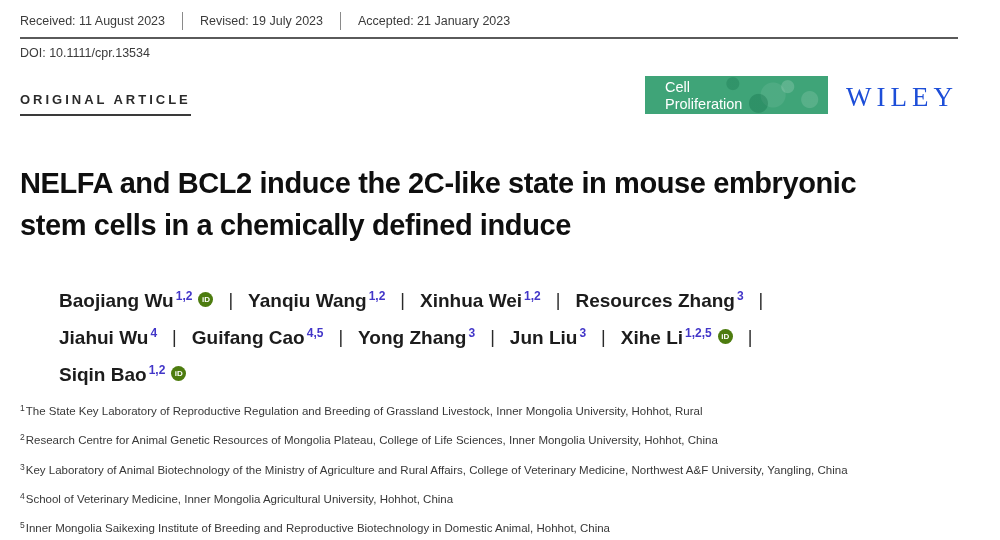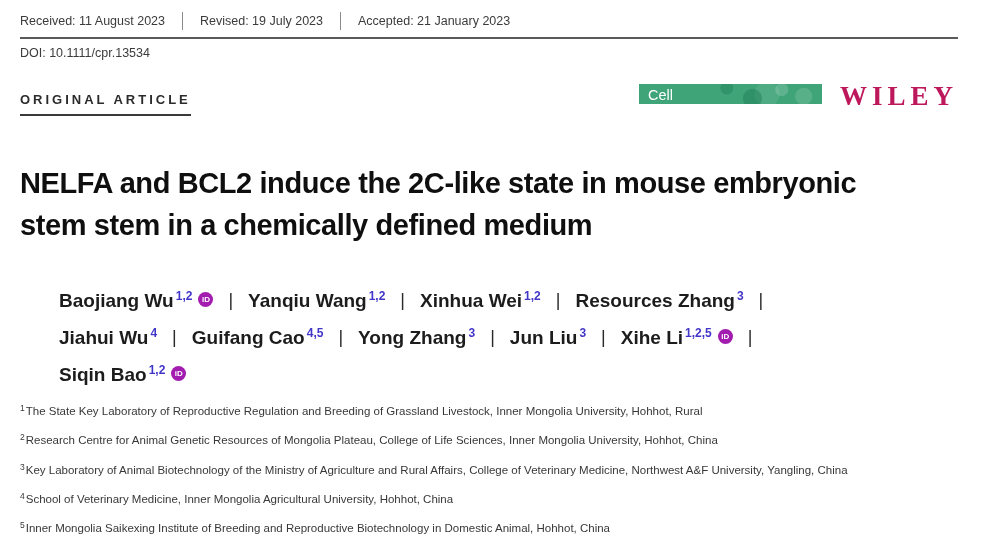--- a/index.html
+++ b/index.html
@@ -17,51 +17,51 @@
   .doi { font-size:12.5px; color:#3b3b3b; }
 
   
   .header-row { display:flex; justify-content:space-between; align-items:flex-start; margin-top:16px; }
   .article-type {
     font-size:13px; font-weight:bold; letter-spacing:3px; color:#2b2b2b;
     border-bottom:2.5px solid #3a3a3a; padding-bottom:7px; margin-top:16px; white-space:nowrap;
   }
   .logo-area { display:flex; align-items:center; gap:18px; }
   .journal-logo {
-    width:183px; height:20px; box-sizing:border-box; padding:3px 0 0 9px;
+    width:183px; height:38px; box-sizing:border-box; padding:3px 0 0 20px;
     background-color:#3FA478;
     background-image:
       radial-gradient(circle at 78% 28%, rgba(255,255,255,0.16) 0 6px, rgba(255,255,255,0) 7px),
       radial-gradient(circle at 62% 72%, rgba(16,110,72,0.35) 0 9px, rgba(16,110,72,0) 10px),
       radial-gradient(circle at 90% 62%, rgba(255,255,255,0.13) 0 8px, rgba(255,255,255,0) 9px),
       radial-gradient(circle at 48% 20%, rgba(16,110,72,0.30) 0 6px, rgba(16,110,72,0) 7px),
       radial-gradient(circle at 70% 50%, rgba(255,255,255,0.08) 0 12px, rgba(255,255,255,0) 13px);
     color:#ffffff; font-size:14.5px; line-height:1.18; font-weight:400;
   }
   .journal-logo div { white-space:nowrap; }
   .publisher {
     font-family:"Liberation Serif", serif; font-size:27px; letter-spacing:5px;
-    color:#be185d; margin-top:5px; white-space:nowrap;font-weight:bold;
+    color:#1d4ed8; margin-top:5px; white-space:nowrap;
   }
 
   
   .paper-title {
     margin-top:46px; font-size:29px; font-weight:bold; color:#0f0f0f;
     line-height:1.45; letter-spacing:-0.4px;
   }
 
   
   .author-list { margin-top:36px;margin-left:39px; }
   .author-line { display:flex; align-items:center; height:37px; font-size:19px; font-weight:bold; color:#1c1c1c; }
   .author-entry { display:inline-flex; align-items:baseline; white-space:nowrap; }
   .author-name { }
   .author-sup { font-size:12px; color:#4236C8; position:relative; top:-7px; margin-left:2px; font-weight:bold; }
   .orcid {
     display:inline-flex; align-items:center; justify-content:center;
-    width:15px; height:15px; border-radius:50%; background:#a21caf;
+    width:15px; height:15px; border-radius:50%; background:#4d7c0f;
     color:#fff; font-size:8px; font-weight:bold; margin-left:6px;
     position:relative; top:-1px; cursor:pointer; flex:0 0 auto; align-self:center;
   }
   .author-sep { margin:0 15px; color:#2a2a2a; font-weight:400; font-size:18px; }
 
   
   .affiliations { margin-top:12px; }
   .aff { font-size:11.5px; color:#383838; margin-bottom:15.5px; line-height:1.2; }
   .aff-sup { font-size:8.5px; position:relative; top:-4px; margin-right:1px; color:#383838; }
 </style>
@@ -88,21 +88,21 @@
       <div class="journal-logo">
         <div>Cell</div>
         <div>Proliferation</div>
       </div>
       <div class="publisher">WILEY</div>
     </div>
   </div>
 
   <div class="paper-title">
     <div>NELFA and BCL2 induce the 2C-like state in mouse embryonic</div>
-    <div>stem stem in a chemically defined medium</div>
+    <div>stem cells in a chemically defined induce</div>
   </div>
 
   <div class="author-list">
       <div class="author-line">
         <span class="author-entry">
           <span class="author-name">Baojiang Wu</span>
           <span class="author-sup">1,2</span>
           <span class="orcid">iD</span>
         </span>
         <span class="author-sep">|</span>

